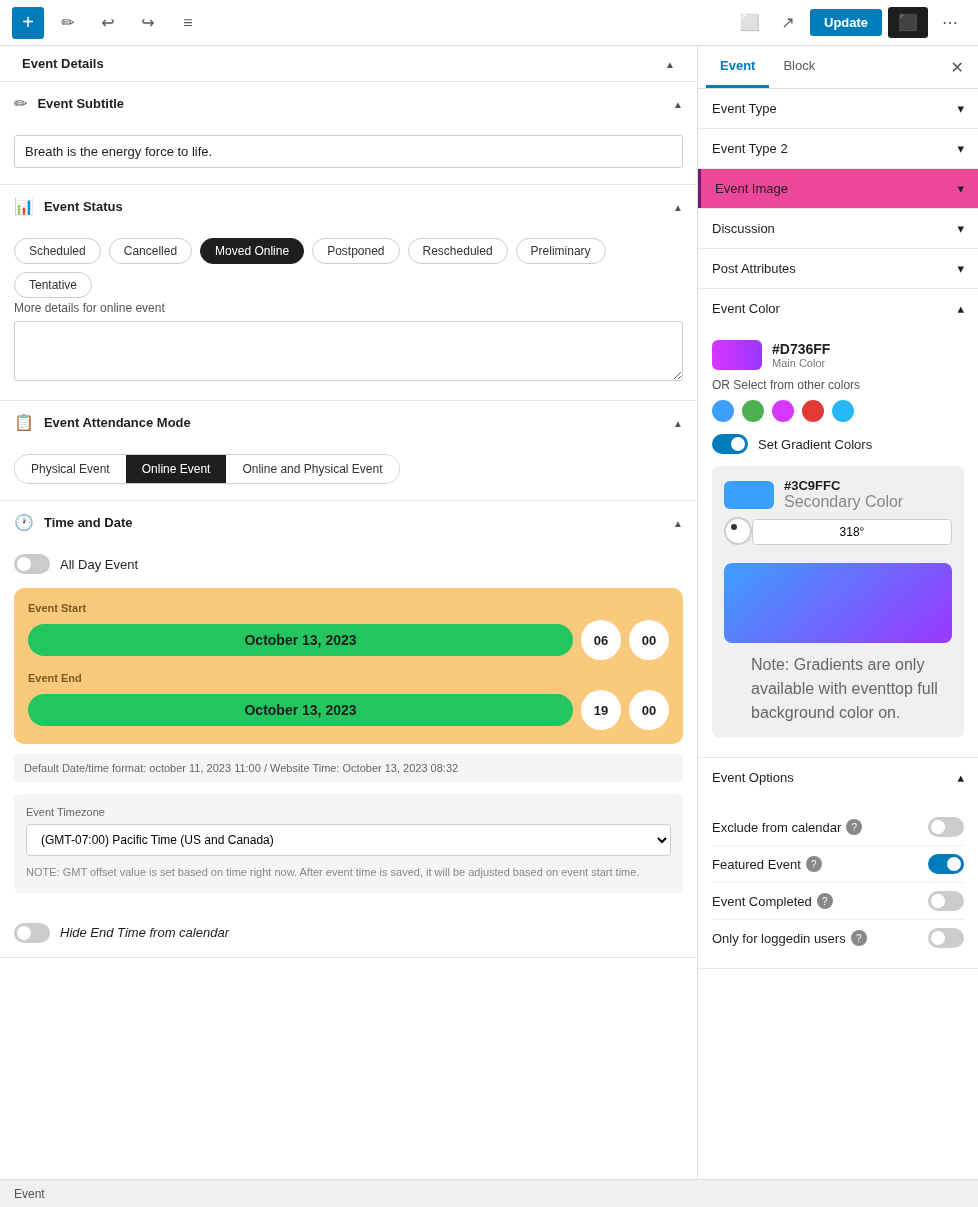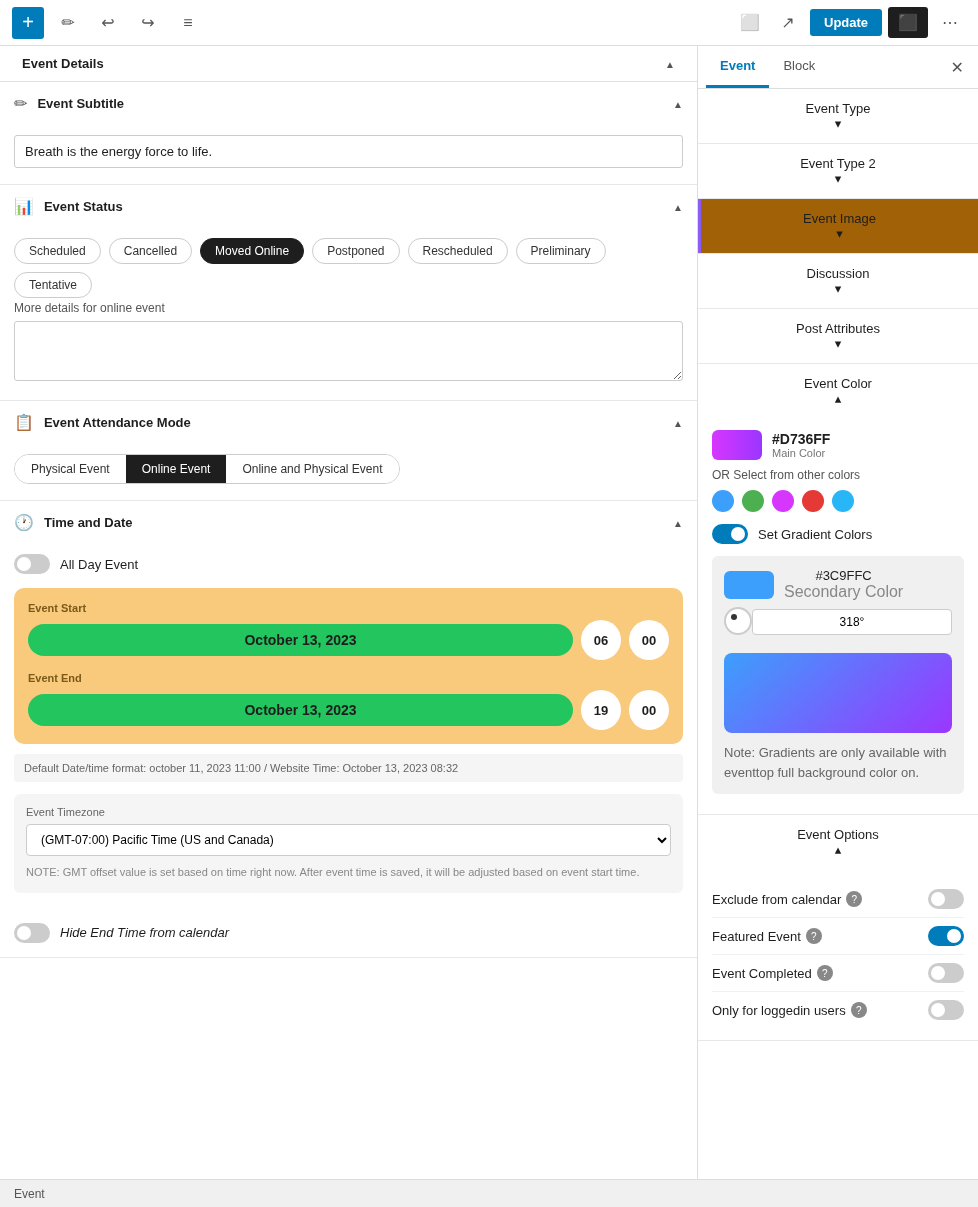--- a/index.html
+++ b/index.html
@@ -84,45 +84,45 @@
 
     
     .right-tabs { display: flex; border-bottom: 1px solid #ddd; padding: 0 8px; align-items: center; justify-content: space-between; }
     .right-tab-group { display: flex; }
     .right-tab { padding: 12px 14px; font-size: 13px; cursor: pointer; border-bottom: 3px solid transparent; color: #555; }
     .right-tab.active { border-bottom-color: #007cba; color: #007cba; font-weight: 600; }
     .right-close { background: none; border: none; font-size: 16px; cursor: pointer; color: #555; padding: 0 6px; }
 
     
     .r-accordion-item { border-bottom: 1px solid #e8e8e8; }
-    .r-accordion-header { display: flex; align-items: center; justify-content: space-between; padding: 12px 14px; cursor: pointer; font-size: 13px; font-weight: 500; flex-direction: column; }
-    .r-accordion-header.active { border-left: 3px solid #8b5cf6; background: #a16207; }
+    .r-accordion-header { display: flex; align-items: center; justify-content: space-between; padding: 12px 14px; cursor: pointer; font-size: 13px; font-weight: 500; }
+    .r-accordion-header.active { border-left: 3px solid #701a75; background: #ec4899; }
     .r-accordion-body { padding: 12px 14px; }
 
     
     .color-main-row { display: flex; align-items: center; gap: 10px; margin-bottom: 8px; }
     .color-swatch-large { width: 50px; height: 30px; border-radius: 6px; background: linear-gradient(to right, #d736ff, #9b36ff); }
     .color-hex { font-size: 14px; font-weight: 600; }
     .color-sublabel { font-size: 11px; color: #777; }
     .other-colors-label { font-size: 12px; color: #555; margin-bottom: 8px; }
     .color-dots { display: flex; gap: 8px; margin-bottom: 12px; }
     .color-dot { width: 22px; height: 22px; border-radius: 50%; cursor: pointer; }
     .gradient-toggle-row { display: flex; align-items: center; gap: 10px; margin-bottom: 12px; }
     .gradient-label { font-size: 13px; }
     .secondary-color-box { background: #f0f0f0; border-radius: 6px; padding: 12px; margin-bottom: 8px; }
     .sec-color-row { display: flex; align-items: center; gap: 10px; margin-bottom: 6px; }
     .sec-swatch { width: 50px; height: 28px; border-radius: 6px; background: #3c9ffc; }
-    .sec-hex { font-size: 13px; font-weight: 400; text-align: center; }
+    .sec-hex { font-size: 13px; font-weight: 700; }
     .sec-sublabel { font-size: 16px; color: #888; }
     .angle-row { display: flex; align-items: flex-end; gap: 0; margin-bottom: 18px; }
     .angle-circle { width: 28px; height: 28px; border-radius: 50%; border: 2px solid #ccc; background: #fff; display: flex; align-items: center; justify-content: center; }
     .angle-dot { width: 6px; height: 6px; background: #333; border-radius: 50%; margin-left: -8px; margin-top: -8px; }
     .angle-input { flex: 1; padding: 5px 8px; border: 1px solid #ccc; border-radius: 4px; font-size: 12px; text-align: center; }
     .gradient-preview { width: 100%; height: 80px; border-radius: 8px; background: linear-gradient(318deg, #9b36ff, #3c9ffc); margin-bottom: 10px; }
-    .gradient-note { font-size: 13px; color: #666; line-height: 1.5; }
+    .gradient-note { font-size: 16px; color: #666; line-height: 1.5; margin-left: 27px; }
 
     
     .option-row { display: flex; align-items: center; justify-content: space-between; padding: 8px 0; border-bottom: 1px solid #f0f0f0; }
     .option-label { font-size: 13px; display: flex; align-items: center; gap: 5px; }
     .help-icon { width: 16px; height: 16px; background: #888; color: #fff; border-radius: 50%; font-size: 10px; display: inline-flex; align-items: center; justify-content: center; }
 
     .r-accordion-body .option-row:last-child { border-bottom: none; }
   </style>
 </head>
 <body>

